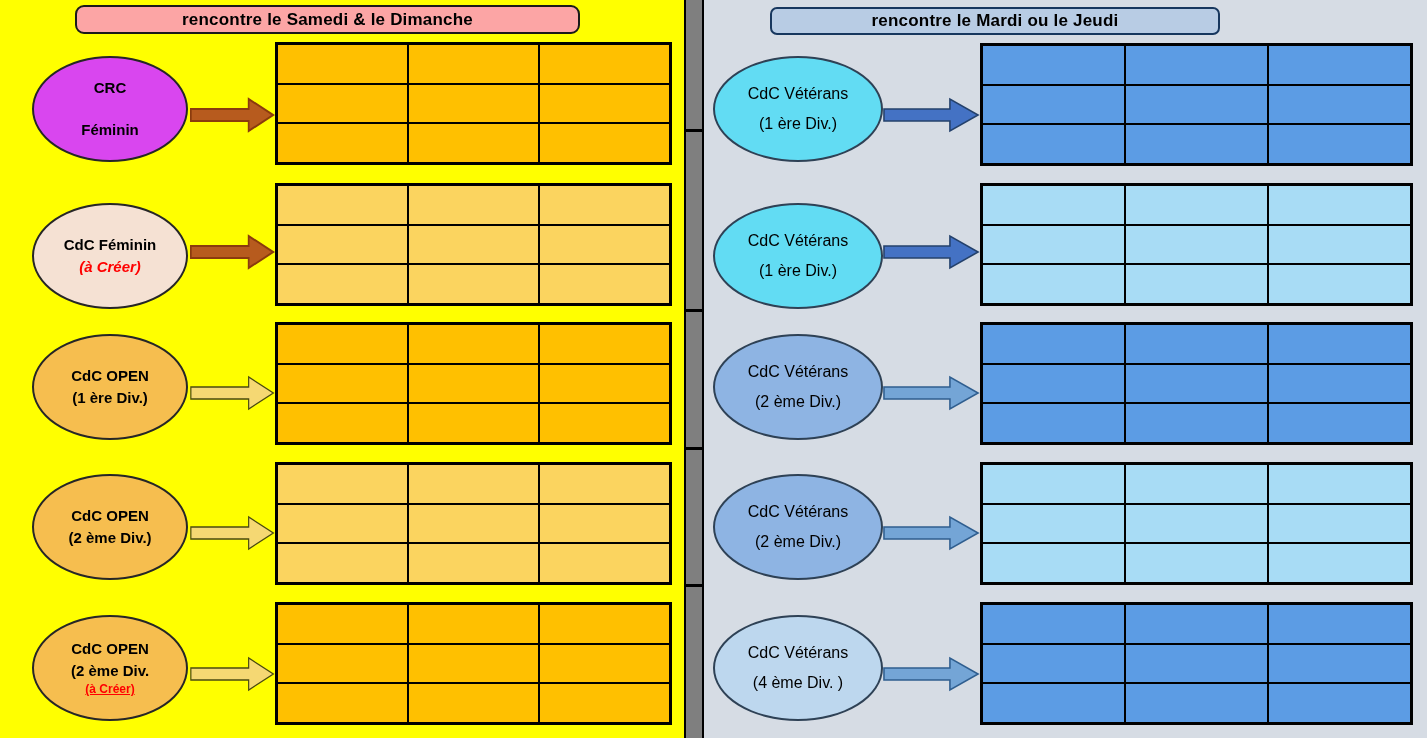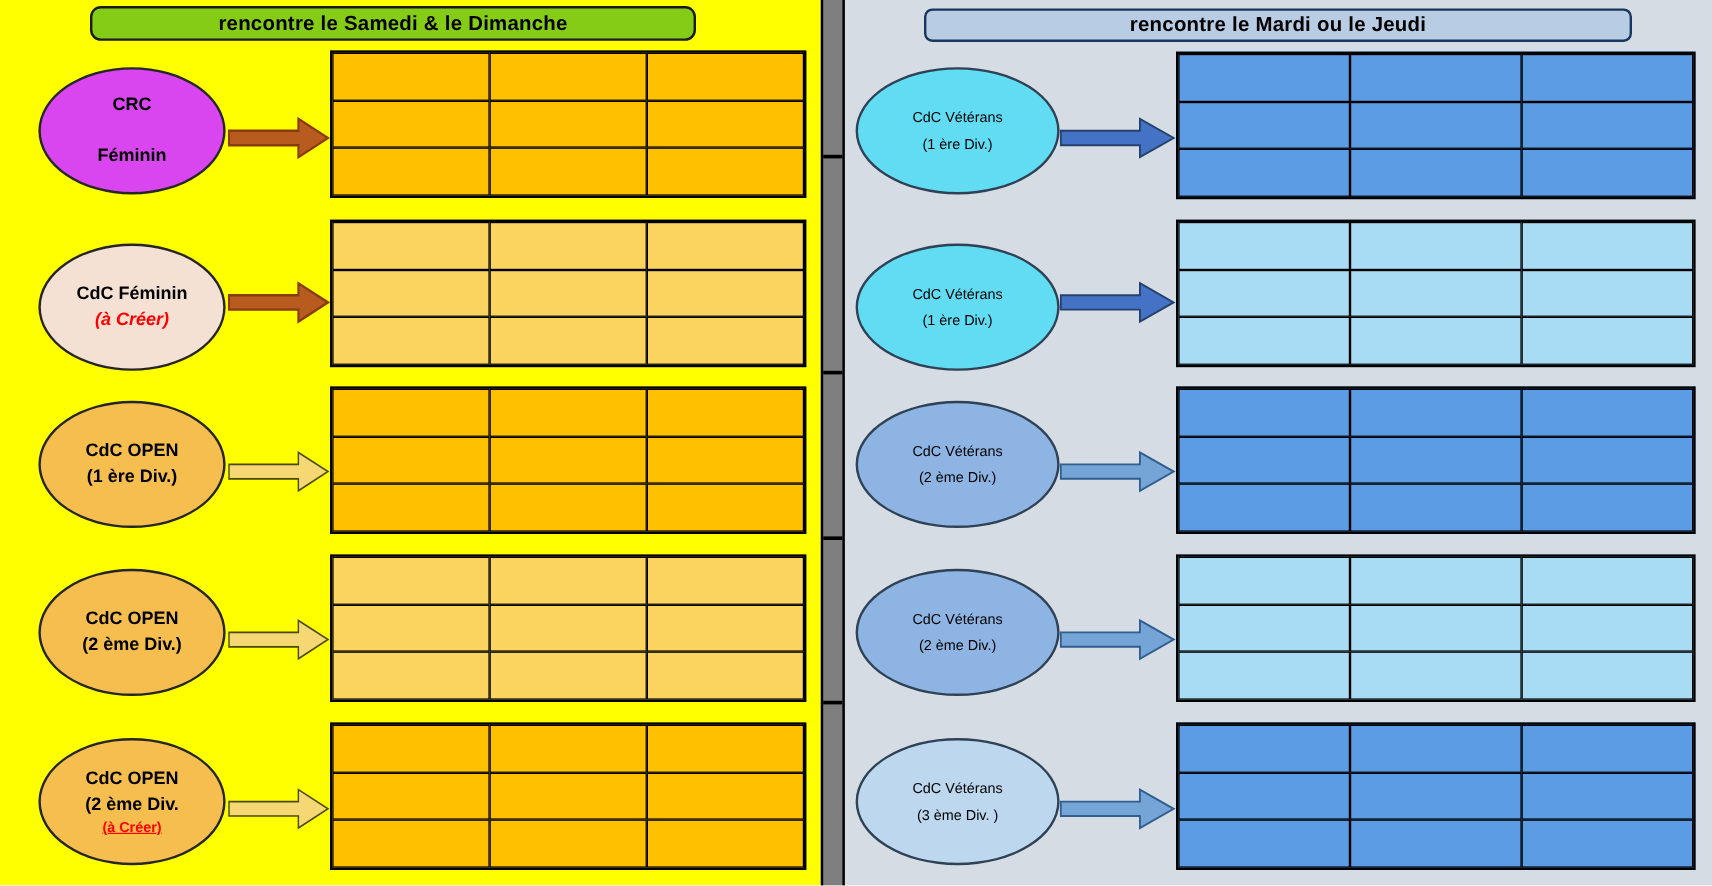--- a/index.html
+++ b/index.html
@@ -7,27 +7,27 @@
          font-family:"Liberation Sans",sans-serif;color:#000;}
   .panel{position:absolute;top:0;height:738px;}
   .panel-left{left:0;width:684px;}
   .panel-right{left:704px;width:723px;}
   .divider{position:absolute;left:684px;top:0;width:20px;height:738px;
            border-left:2.5px solid #000;border-right:2.5px solid #000;box-sizing:border-box;}
   .divider .seg-line{position:absolute;left:0;width:100%;height:3px;background:#000;}
   .header-box{position:absolute;display:flex;align-items:center;justify-content:center;
               font-weight:bold;font-size:17px;box-sizing:border-box;letter-spacing:.2px;}
   .header-left{left:75px;top:5px;width:505px;height:29px;border:2px solid #1a1a1a;border-radius:9px;}
-  .header-right{left:770px;top:7px;width:590px;height:28px;border:2px solid #17375E;border-radius:7px;}
+  .header-right{left:770px;top:7px;width:450px;height:28px;border:2px solid #17375E;border-radius:7px;}
   .ellipse{position:absolute;border-radius:50%;display:flex;flex-direction:column;
            align-items:center;justify-content:center;text-align:center;box-sizing:border-box;}
   .ellipse.e-left{left:32px;width:156px;height:106px;border:2px solid #262626;
                   font-weight:bold;font-size:15px;line-height:1.48;}
   .ellipse.e-right{left:713px;width:170px;height:106px;border:2px solid #2E4155;
-                   font-size:12px;line-height:1.85;}
+                   font-size:16px;line-height:1.85;}
   .note-italic{color:#FF0000;font-style:italic;font-weight:bold;font-size:15px;}
   .note-underline{color:#FF0000;font-weight:bold;font-size:12px;line-height:1.3;
                   text-decoration:underline;}
   .arrow{position:absolute;height:36px;}
   .arrow.a-left{left:190px;width:85px;}
   .arrow.a-right{left:883px;width:97px;}
   .arrow svg{display:block;width:100%;height:100%;}
   .table{position:absolute;height:123px;display:grid;box-sizing:border-box;
          grid-template-columns:repeat(3,1fr);grid-template-rows:repeat(3,1fr);
          border:2px solid #000;}
@@ -49,21 +49,21 @@
   <div class="panel panel-left" style="background-color: rgb(255, 255, 0);"></div>
   <div class="panel panel-right" style="background-color: rgb(214, 220, 228);"></div>
 
   <div class="divider" style="background-color: rgb(127, 127, 127);">
     <div class="seg-line seg-1"></div>
     <div class="seg-line seg-2"></div>
     <div class="seg-line seg-3"></div>
     <div class="seg-line seg-4"></div>
   </div>
 
-  <div class="header-box header-left" style="background-color: #84cc16;">rencontre le Samedi &amp; le Dimanche</div>
+  <div class="header-box header-left" style="background-color: #fca5a5;">rencontre le Samedi &amp; le Dimanche</div>
   <div class="header-box header-right" style="background-color: rgb(184, 204, 228);">rencontre le Mardi ou le Jeudi</div>
 
   <div class="ellipse e-left el-1" style="background-color: #d946ef; gap: 20px;">
     <div>CRC</div>
     <div>Féminin</div>
   </div>
   <div class="arrow a-left ar-1">
     <svg viewBox="0 0 100 36" preserveAspectRatio="none">
         <polygon points="1,12 69,12 69,2 98,18 69,34 69,24 1,24" stroke-width="2" style="fill: rgb(183, 91, 30); stroke: rgb(138, 59, 13);"></polygon>
       </svg>
@@ -244,21 +244,21 @@
       <div class="cell"></div>
       <div class="cell"></div>
       <div class="cell"></div>
       <div class="cell"></div>
       <div class="cell"></div>
       <div class="cell"></div>
     </div>
 
   <div class="ellipse e-right el-5" style="background-color: rgb(189, 215, 238);">
     <div>CdC Vétérans</div>
-    <div>(3 ème Div. )</div>
+    <div>(4 ème Div. )</div>
   </div>
   <div class="arrow a-right ar-5">
     <svg viewBox="0 0 100 36" preserveAspectRatio="none">
         <polygon points="1,12 69,12 69,2 98,18 69,34 69,24 1,24" stroke-width="1.6" style="fill: rgb(116, 165, 214); stroke: rgb(47, 94, 143);"></polygon>
       </svg>
   </div>
   <div class="table t-right tb-r5" style="background-color: rgb(92, 156, 228);">
       <div class="cell"></div>
       <div class="cell"></div>
       <div class="cell"></div>

